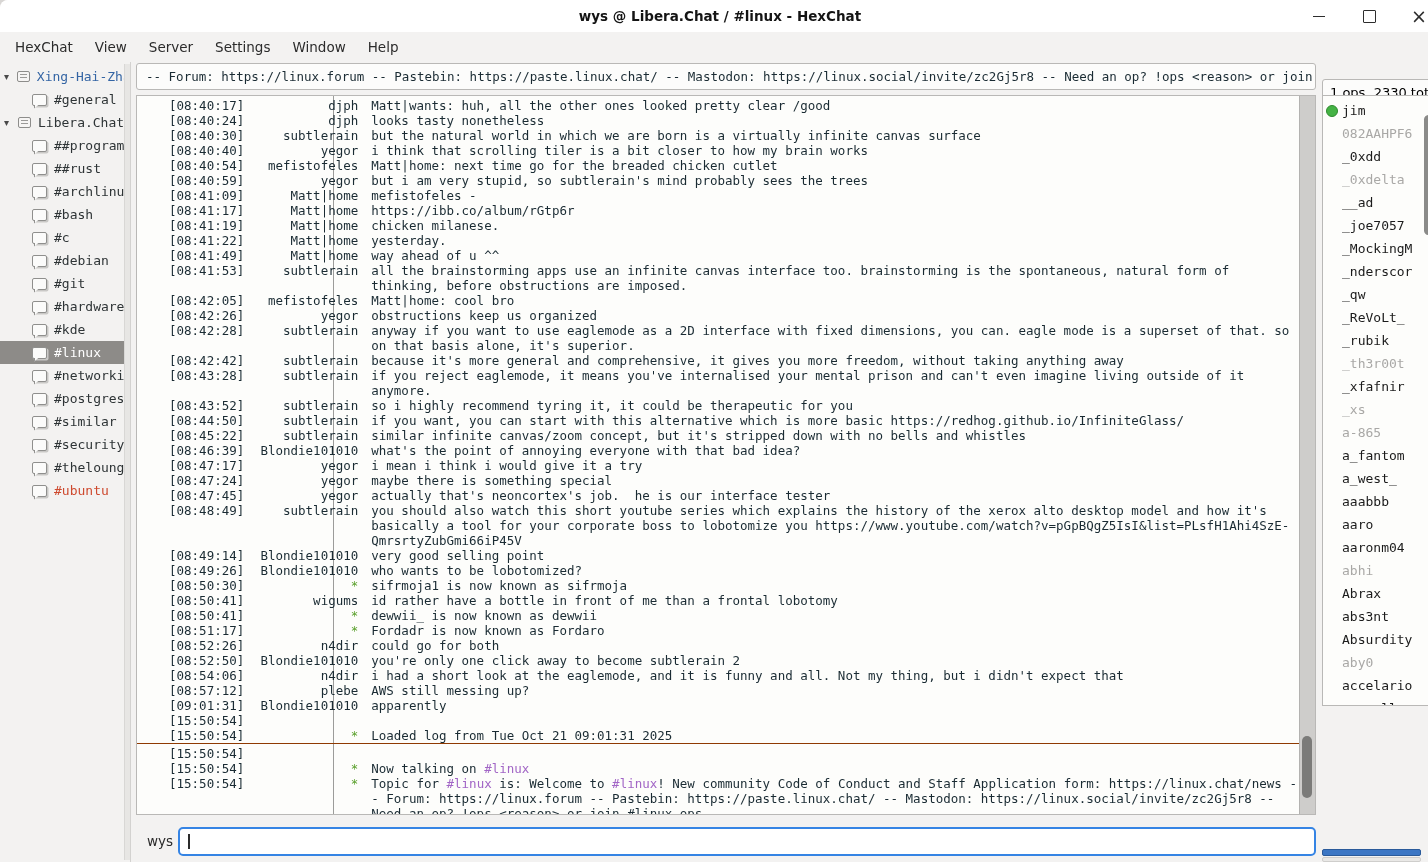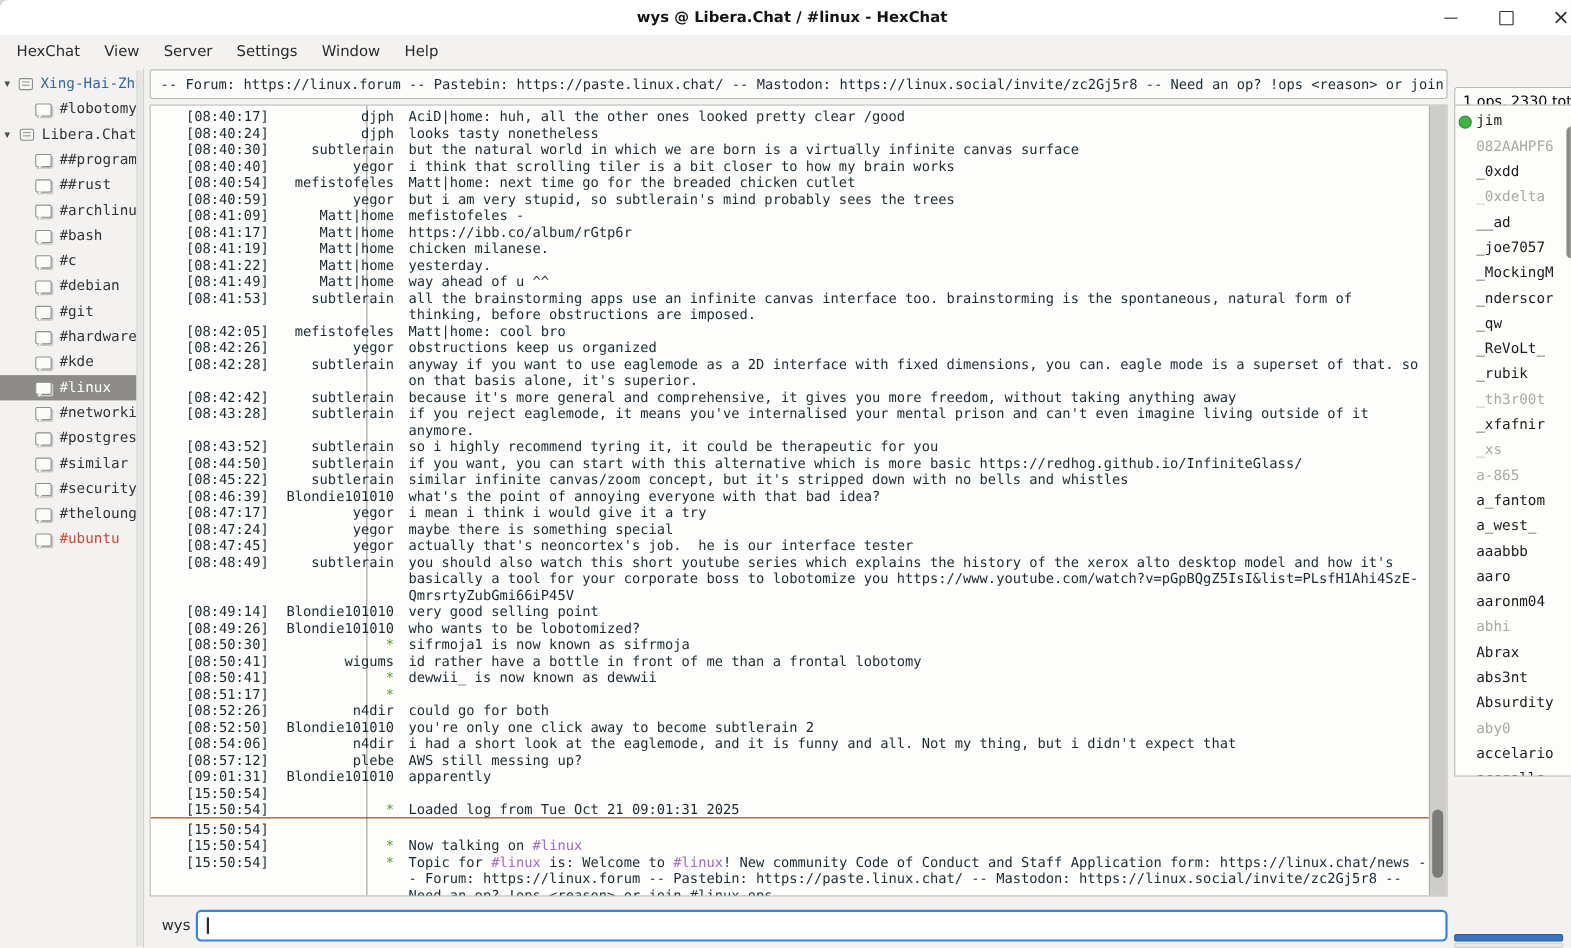--- a/index.html
+++ b/index.html
@@ -103,21 +103,21 @@
     </div>
 
   <div class="sidebar">
       <div class="trow">
         <span class="expander">▾</span>
         <span class="svricon"></span>
         <span class="tlabel" style="color: rgb(52, 101, 164);">Xing-Hai-Zhan</span>
       </div>
       <div class="trow chan">
         <span class="bubicon"></span>
-        <span class="tlabel">#lobotomy</span>
+        <span class="tlabel">#general</span>
       </div>
       <div class="trow">
         <span class="expander">▾</span>
         <span class="svricon"></span>
         <span class="tlabel">Libera.Chat</span>
       </div>
       <div class="trow chan">
         <span class="bubicon"></span>
         <span class="tlabel">##programming</span>
       </div>
@@ -185,21 +185,21 @@
   <div class="sscroll" style="position:absolute;left:124px;top:64px;bottom:2px;width:5px;background:#e7e6e4;border-left:1px solid #d8d7d5;"></div>
 
   <div class="topicbar">-- Forum: https://linux.forum -- Pastebin: https://paste.linux.chat/ -- Mastodon: https://linux.social/invite/zc2Gj5r8 -- Need an op? !ops &lt;reason&gt; or join #linux-ops</div>
 
   <div class="chatbox">
     <div class="colsep"></div>
     <div class="chatlines">
         <div class="crow">
           <span class="ts">[08:40:17]</span>
           <span class="nick">djph</span>
-          <span class="msg"><span>AciD|home: huh, all the other ones looked pretty clear /good</span></span>
+          <span class="msg"><span>Matt|wants: huh, all the other ones looked pretty clear /good</span></span>
         </div>
         <div class="crow">
           <span class="ts">[08:40:24]</span>
           <span class="nick">djph</span>
           <span class="msg"><span>looks tasty nonetheless</span></span>
         </div>
         <div class="crow">
           <span class="ts">[08:40:30]</span>
           <span class="nick">subtlerain</span>
           <span class="msg"><span>but the natural world in which we are born is a virtually infinite canvas surface</span></span>
@@ -335,20 +335,21 @@
           <span class="msg"><span>id rather have a bottle in front of me than a frontal lobotomy</span></span>
         </div>
         <div class="crow">
           <span class="ts">[08:50:41]</span>
           <span class="nick star">*</span>
           <span class="msg"><span>dewwii_ is now known as dewwii</span></span>
         </div>
         <div class="crow">
           <span class="ts">[08:51:17]</span>
           <span class="nick star">*</span>
+          <span class="msg"><span>Fordadr is now known as Fordaro</span></span>
         </div>
         <div class="crow">
           <span class="ts">[08:52:26]</span>
           <span class="nick">n4dir</span>
           <span class="msg"><span>could go for both</span></span>
         </div>
         <div class="crow">
           <span class="ts">[08:52:50]</span>
           <span class="nick">Blondie101010</span>
           <span class="msg"><span>you're only one click away to become subtlerain 2</span></span>

